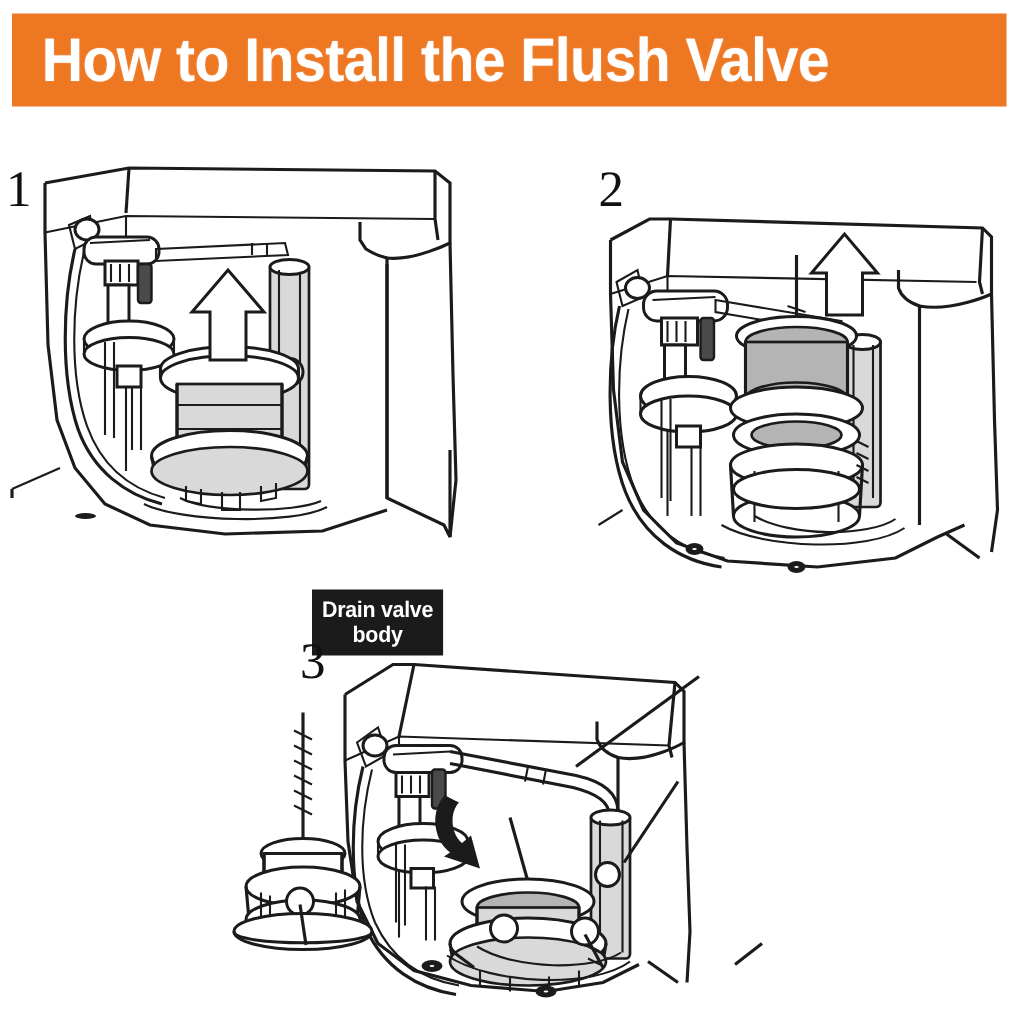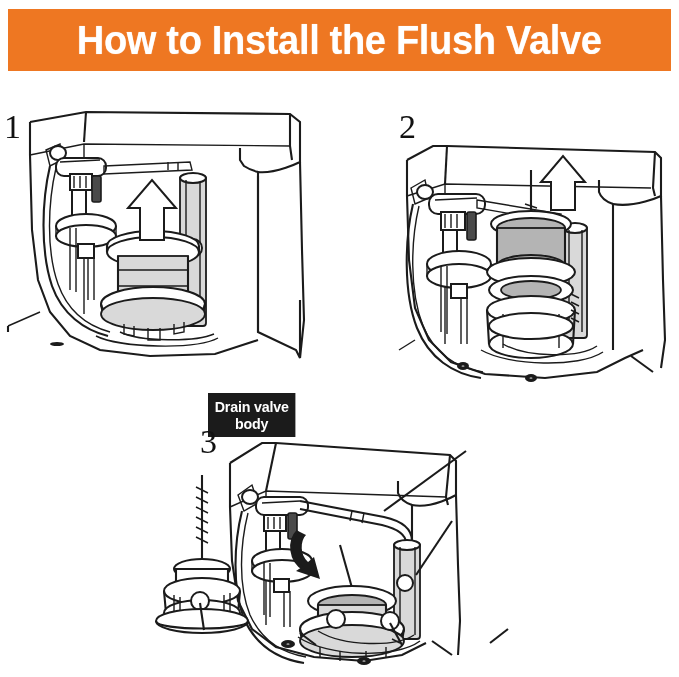--- a/index.html
+++ b/index.html
@@ -18,21 +18,21 @@
   
   #header-banner {
     position: absolute;
     left: 8px;
     top: 9px;
     width: 663px;
     height: 62px;
     background: #ee7722;
     display: flex;
     align-items: center;
-    justify-content: center;
+    justify-content: flex-start;
   }
   #header-title {
     color: #ffffff;
     font-family: "Liberation Sans Narrow", "Liberation Sans", sans-serif;
     font-weight: bold;
     font-size: 41px;
     line-height: 42px;
     letter-spacing: -0.4px;
     transform: scaleX(0.93);
     white-space: nowrap;

